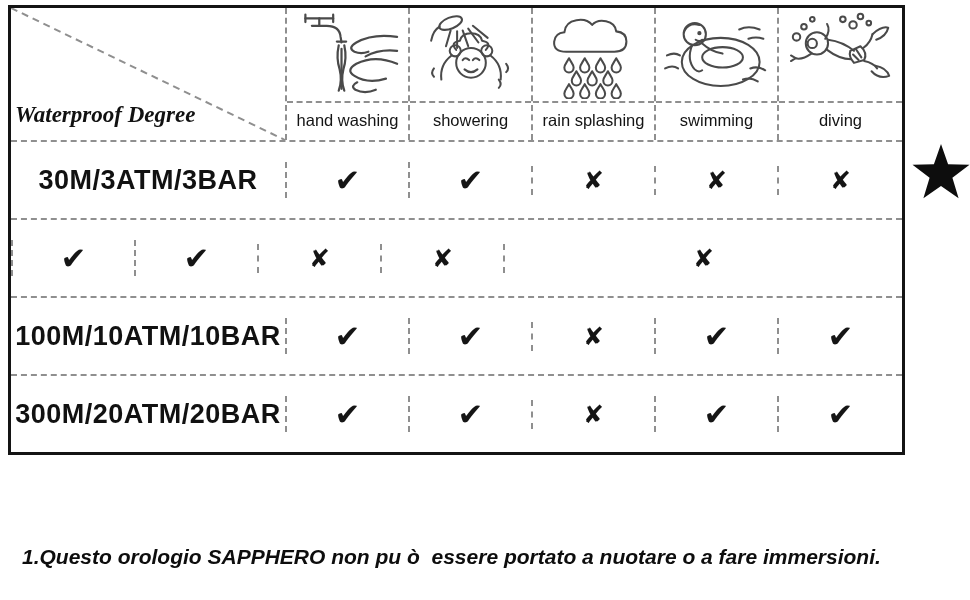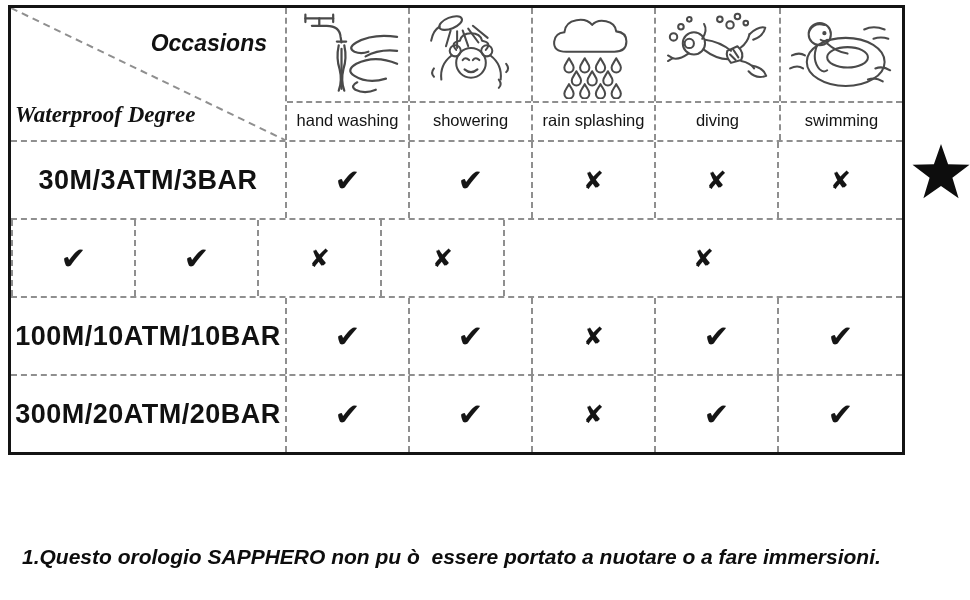--- a/index.html
+++ b/index.html
@@ -3,21 +3,21 @@
 <meta charset="utf-8">
 <style>
   html,body{margin:0;padding:0;background:#fff;}
   .canvas{position:relative;width:970px;height:600px;background:#ffffff;overflow:hidden;
           font-family:"Liberation Sans",sans-serif;color:#111;}
   
   .wtable{position:absolute;left:8px;top:5px;width:897px;height:450px;
           border:3px solid #141414;box-sizing:border-box;background:#fff;}
   .row{display:flex;width:100%;box-sizing:border-box;}
   .hrow{height:132px;}
-  .drow{height:78px;border-top:2px dashed #8f8f8f;}
+  .drow{height:78px;border-top:2px dashed #8f8f8f;align-items:center;}
   .cell{box-sizing:border-box;position:relative;}
   .c0{width:274px;}
   .col{width:123px;border-left:2px dashed #8f8f8f;}
   .col.last{flex:1;}
   
   .diag{position:absolute;left:0;top:0;}
   .occ{position:absolute;right:18px;top:22px;font-size:23px;font-weight:bold;font-style:italic;}
   .wpd{position:absolute;left:4px;bottom:12px;font-size:23px;font-weight:bold;font-style:italic;font-family:Liberation Serif, serif;}
   
   .iconbox{height:93px;display:flex;align-items:center;justify-content:center;}
@@ -42,21 +42,20 @@
 
 <div class="canvas">
 
   <div class="wtable">
 
     <div class="row hrow">
       <div class="cell c0">
         <svg class="diag" width="274" height="132">
           <line x1="0" y1="0" x2="274" y2="132" stroke="#8f8f8f" stroke-width="2" stroke-dasharray="7 5"></line>
         </svg>
-        <div class="occ">Occasions</div>
         <div class="wpd">Waterproof Degree</div>
       </div>
 
       <div class="cell col">
         <div class="iconbox">
           <svg class="icon" width="112" height="88" viewBox="0 0 120 95">
             <g fill="none" stroke="#4a4a4a" stroke-width="2.4" stroke-linecap="round" stroke-linejoin="round">
               <line x1="14" y1="8" x2="44" y2="8"></line>
                 <line x1="14" y1="4" x2="14" y2="12"></line>
               <line x1="44" y1="4" x2="44" y2="12"></line>
@@ -121,20 +120,44 @@
                 <use href="#drop" transform="translate(58,72)"></use>
               <use href="#drop" transform="translate(75,72)"></use>
               <use href="#drop" transform="translate(33,86)"></use>
                 <use href="#drop" transform="translate(50,86)"></use>
               <use href="#drop" transform="translate(67,86)"></use>
                 <use href="#drop" transform="translate(84,86)"></use>
             </g>
           </svg>
         </div>
         <div class="ilabel">rain splashing</div>
+      </div>
+
+      <div class="cell col">
+        <div class="iconbox">
+          <svg class="icon" width="112" height="88" viewBox="0 0 120 95">
+            <g fill="none" stroke="#4a4a4a" stroke-width="2.2" stroke-linecap="round" stroke-linejoin="round">
+              <path d="M84,20 q10,-5 22,0"></path>
+                <path d="M94,30 q8,-3 16,0"></path>
+              <path d="M6,48 q8,-4 14,0"></path>
+                <path d="M4,62 q8,-4 14,0"></path>
+              <path d="M96,62 q8,-3 16,2"></path>
+                <path d="M88,74 q8,-3 16,2"></path>
+              <ellipse cx="64" cy="55" rx="42" ry="26"></ellipse>
+              <ellipse cx="66" cy="50" rx="22" ry="11"></ellipse>
+              <circle cx="36" cy="25" r="12"></circle>
+              <path d="M25,21 q5,-9 16,-6"></path>
+              <circle cx="41" cy="24" r="1.2" fill="#4a4a4a"></circle>
+              <path d="M37,31 q4,3 7,0"></path>
+              <path d="M44,35 q10,9 22,11"></path>
+              <path d="M33,37 q-6,16 3,26 q4,4 8,1"></path>
+            </g>
+          </svg>
+        </div>
+        <div class="ilabel">swimming</div>
       </div>
 
       <div class="cell col last">
         <div class="iconbox">
           <svg class="icon" width="112" height="88" viewBox="0 0 120 95">
             <g fill="none" stroke="#4a4a4a" stroke-width="2.2" stroke-linecap="round" stroke-linejoin="round">
               <circle cx="12" cy="28" r="4"></circle>
                 <circle cx="20" cy="17" r="3"></circle>
                 <circle cx="29" cy="9" r="2.5"></circle>
               <circle cx="62" cy="9" r="3"></circle>
@@ -152,44 +175,20 @@
               <path d="M76,41 l6,9 M73,47 l6,6"></path>
               <path d="M84,40 q8,-6 10,-15"></path>
               <path d="M94,25 q10,-9 17,-7 q-2,9 -13,13"></path>
               <path d="M85,54 q10,2 14,8"></path>
               <path d="M97,59 q12,2 15,11 q-11,4 -19,-5"></path>
             </g>
           </svg>
         </div>
         <div class="ilabel">diving</div>
       </div>
-
-      <div class="cell col">
-        <div class="iconbox">
-          <svg class="icon" width="112" height="88" viewBox="0 0 120 95">
-            <g fill="none" stroke="#4a4a4a" stroke-width="2.2" stroke-linecap="round" stroke-linejoin="round">
-              <path d="M84,20 q10,-5 22,0"></path>
-                <path d="M94,30 q8,-3 16,0"></path>
-              <path d="M6,48 q8,-4 14,0"></path>
-                <path d="M4,62 q8,-4 14,0"></path>
-              <path d="M96,62 q8,-3 16,2"></path>
-                <path d="M88,74 q8,-3 16,2"></path>
-              <ellipse cx="64" cy="55" rx="42" ry="26"></ellipse>
-              <ellipse cx="66" cy="50" rx="22" ry="11"></ellipse>
-              <circle cx="36" cy="25" r="12"></circle>
-              <path d="M25,21 q5,-9 16,-6"></path>
-              <circle cx="41" cy="24" r="1.2" fill="#4a4a4a"></circle>
-              <path d="M37,31 q4,3 7,0"></path>
-              <path d="M44,35 q10,9 22,11"></path>
-              <path d="M33,37 q-6,16 3,26 q4,4 8,1"></path>
-            </g>
-          </svg>
-        </div>
-        <div class="ilabel">swimming</div>
-      </div>
     </div>
 
     <div class="row drow">
       <div class="cell c0 degree">30M/3ATM/3BAR</div>
       <div class="cell col mark">✔</div>
       <div class="cell col mark">✔</div>
       <div class="cell col mark x">✘</div>
       <div class="cell col mark x">✘</div>
       <div class="cell col last mark x">✘</div>
     </div>

